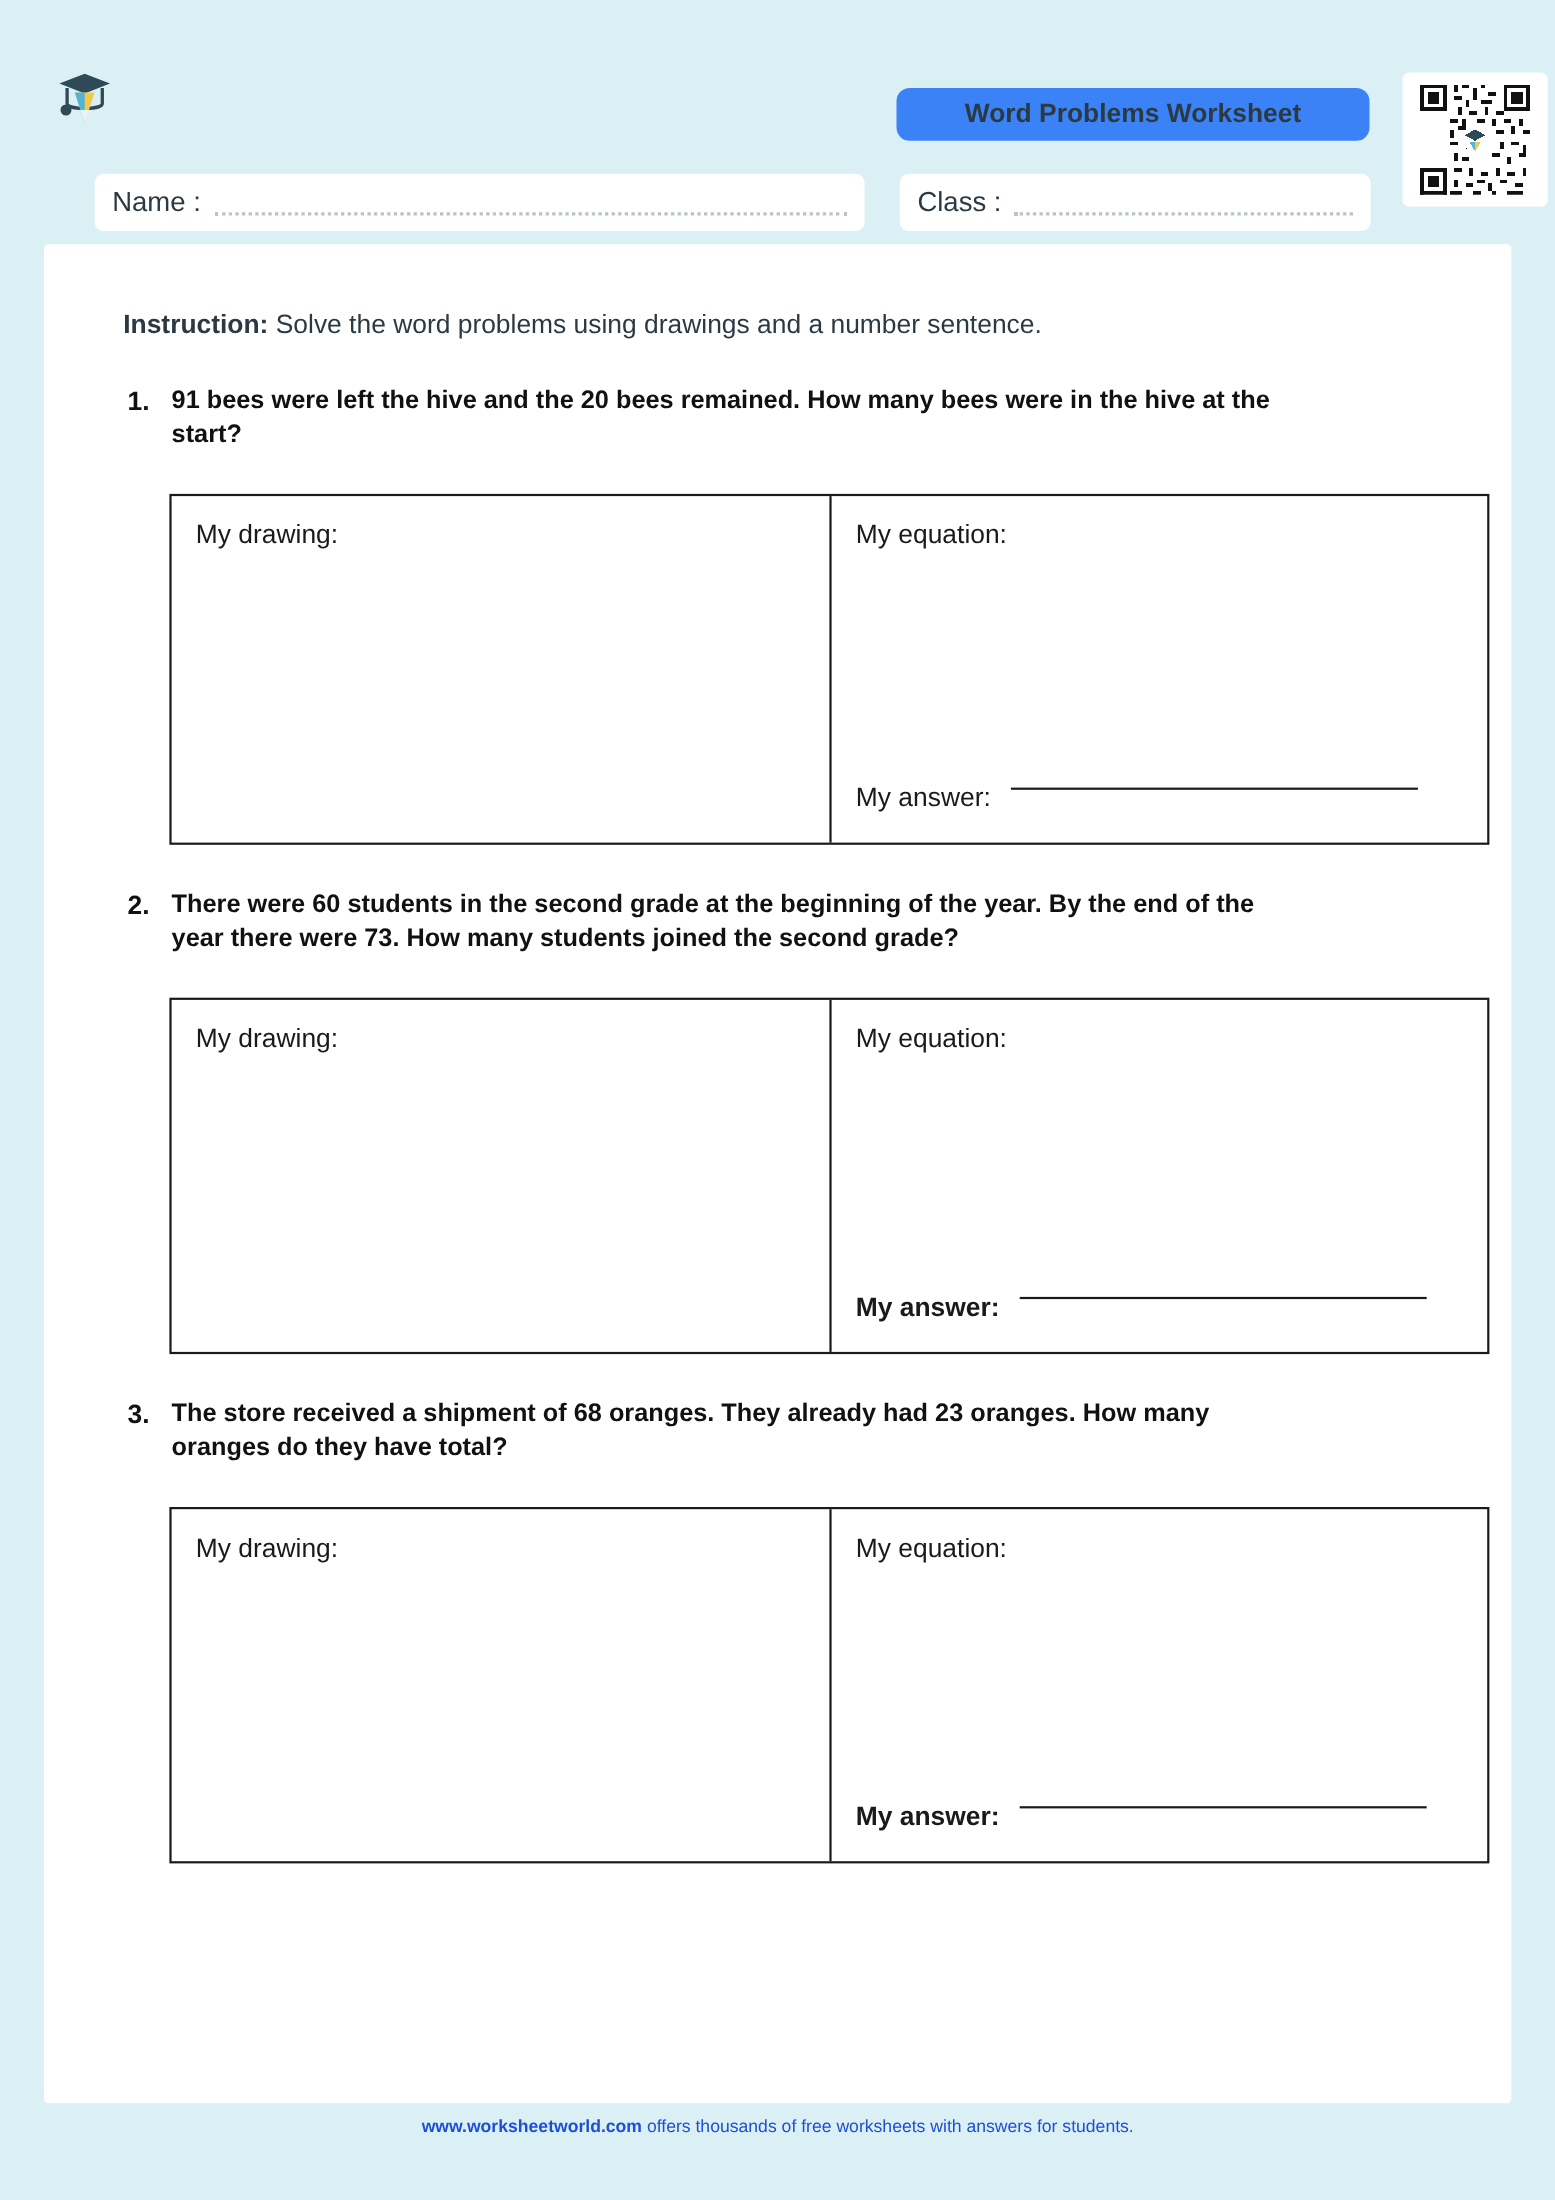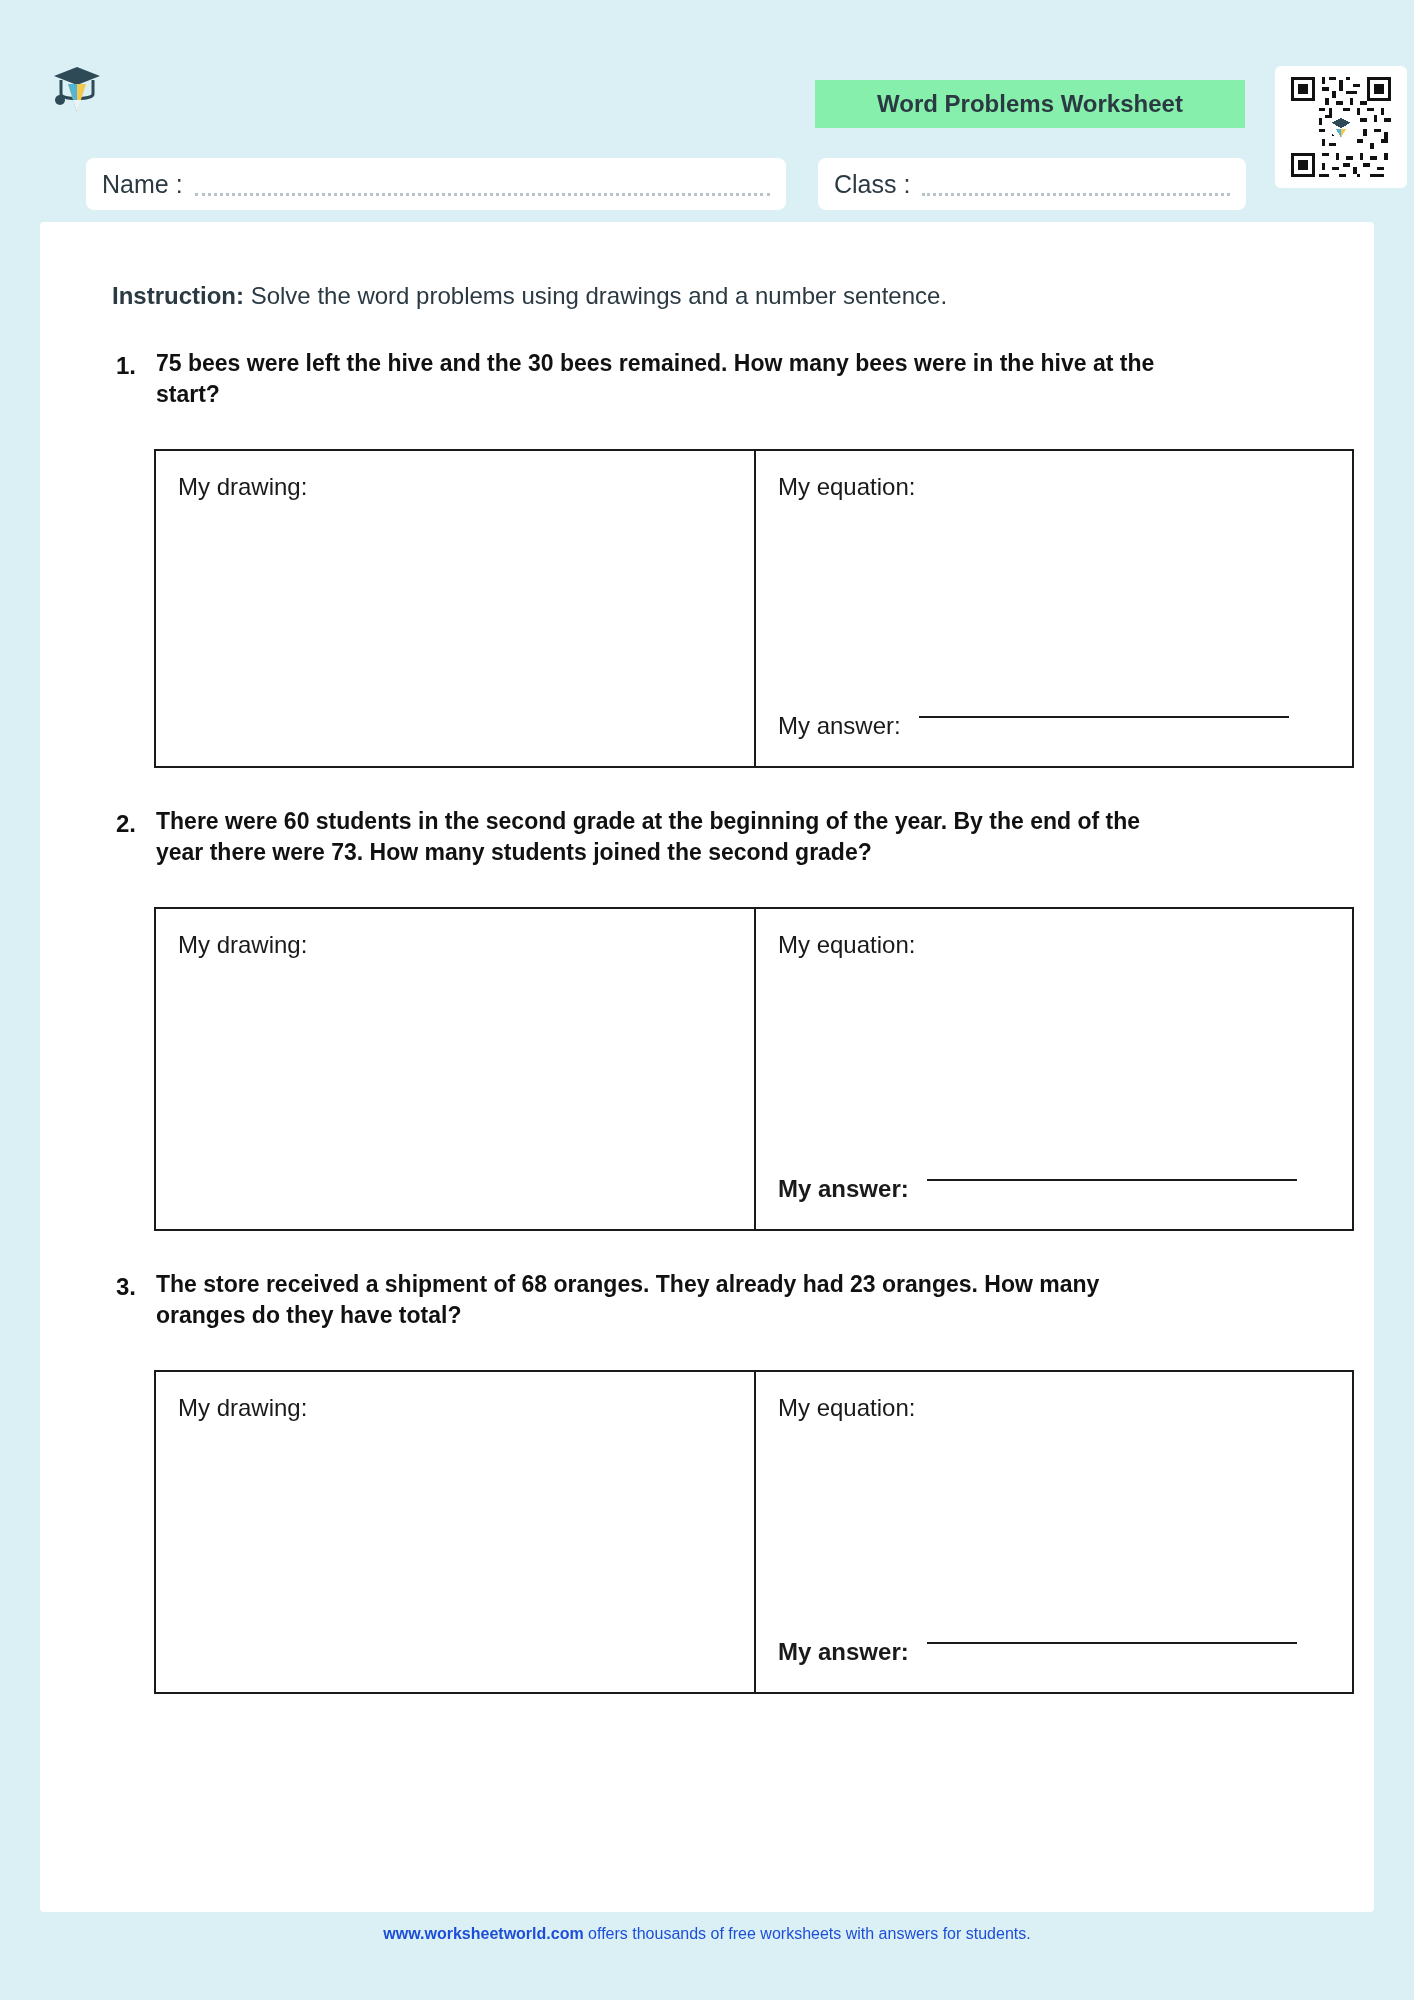--- a/index.html
+++ b/index.html
@@ -49,22 +49,22 @@
     font-weight: 700;
     color: #2b3a42;
   }
 
   .title-pill {
     position: absolute;
     left: 775px;
     top: 52px;
     width: 430px;
     height: 48px;
-    background: #86efac;
-    border-radius: 0;
+    background: #3b82f6;
+    border-radius: 12px;
     display: flex;
     align-items: center;
     justify-content: center;
     font-size: 24px;
     font-weight: 700;
     color: #2b3a42;
   }
 
   .qr {
     position: absolute;
@@ -341,21 +341,21 @@
   <div class="sheet">
 
     <div class="instruction">
       <b>Instruction:</b>
       <span>Solve the word problems using drawings and a number sentence.</span>
     </div>
 
     <div class="problem">
       <div class="prob-head">
         <span class="prob-num">1.</span>
-        <span class="prob-text">75 bees were left the hive and the 30 bees remained. How many bees were in the hive at the start?</span>
+        <span class="prob-text">91 bees were left the hive and the 20 bees remained. How many bees were in the hive at the start?</span>
       </div>
       <div class="boxrow box-1">
         <div class="box-draw">
           <span class="box-label">My drawing:</span>
         </div>
         <div class="box-eq">
           <span class="box-label">My equation:</span>
           <div class="answer-row">
             <span class="answer-label">My answer:</span>
             <span class="answer-line"></span>

